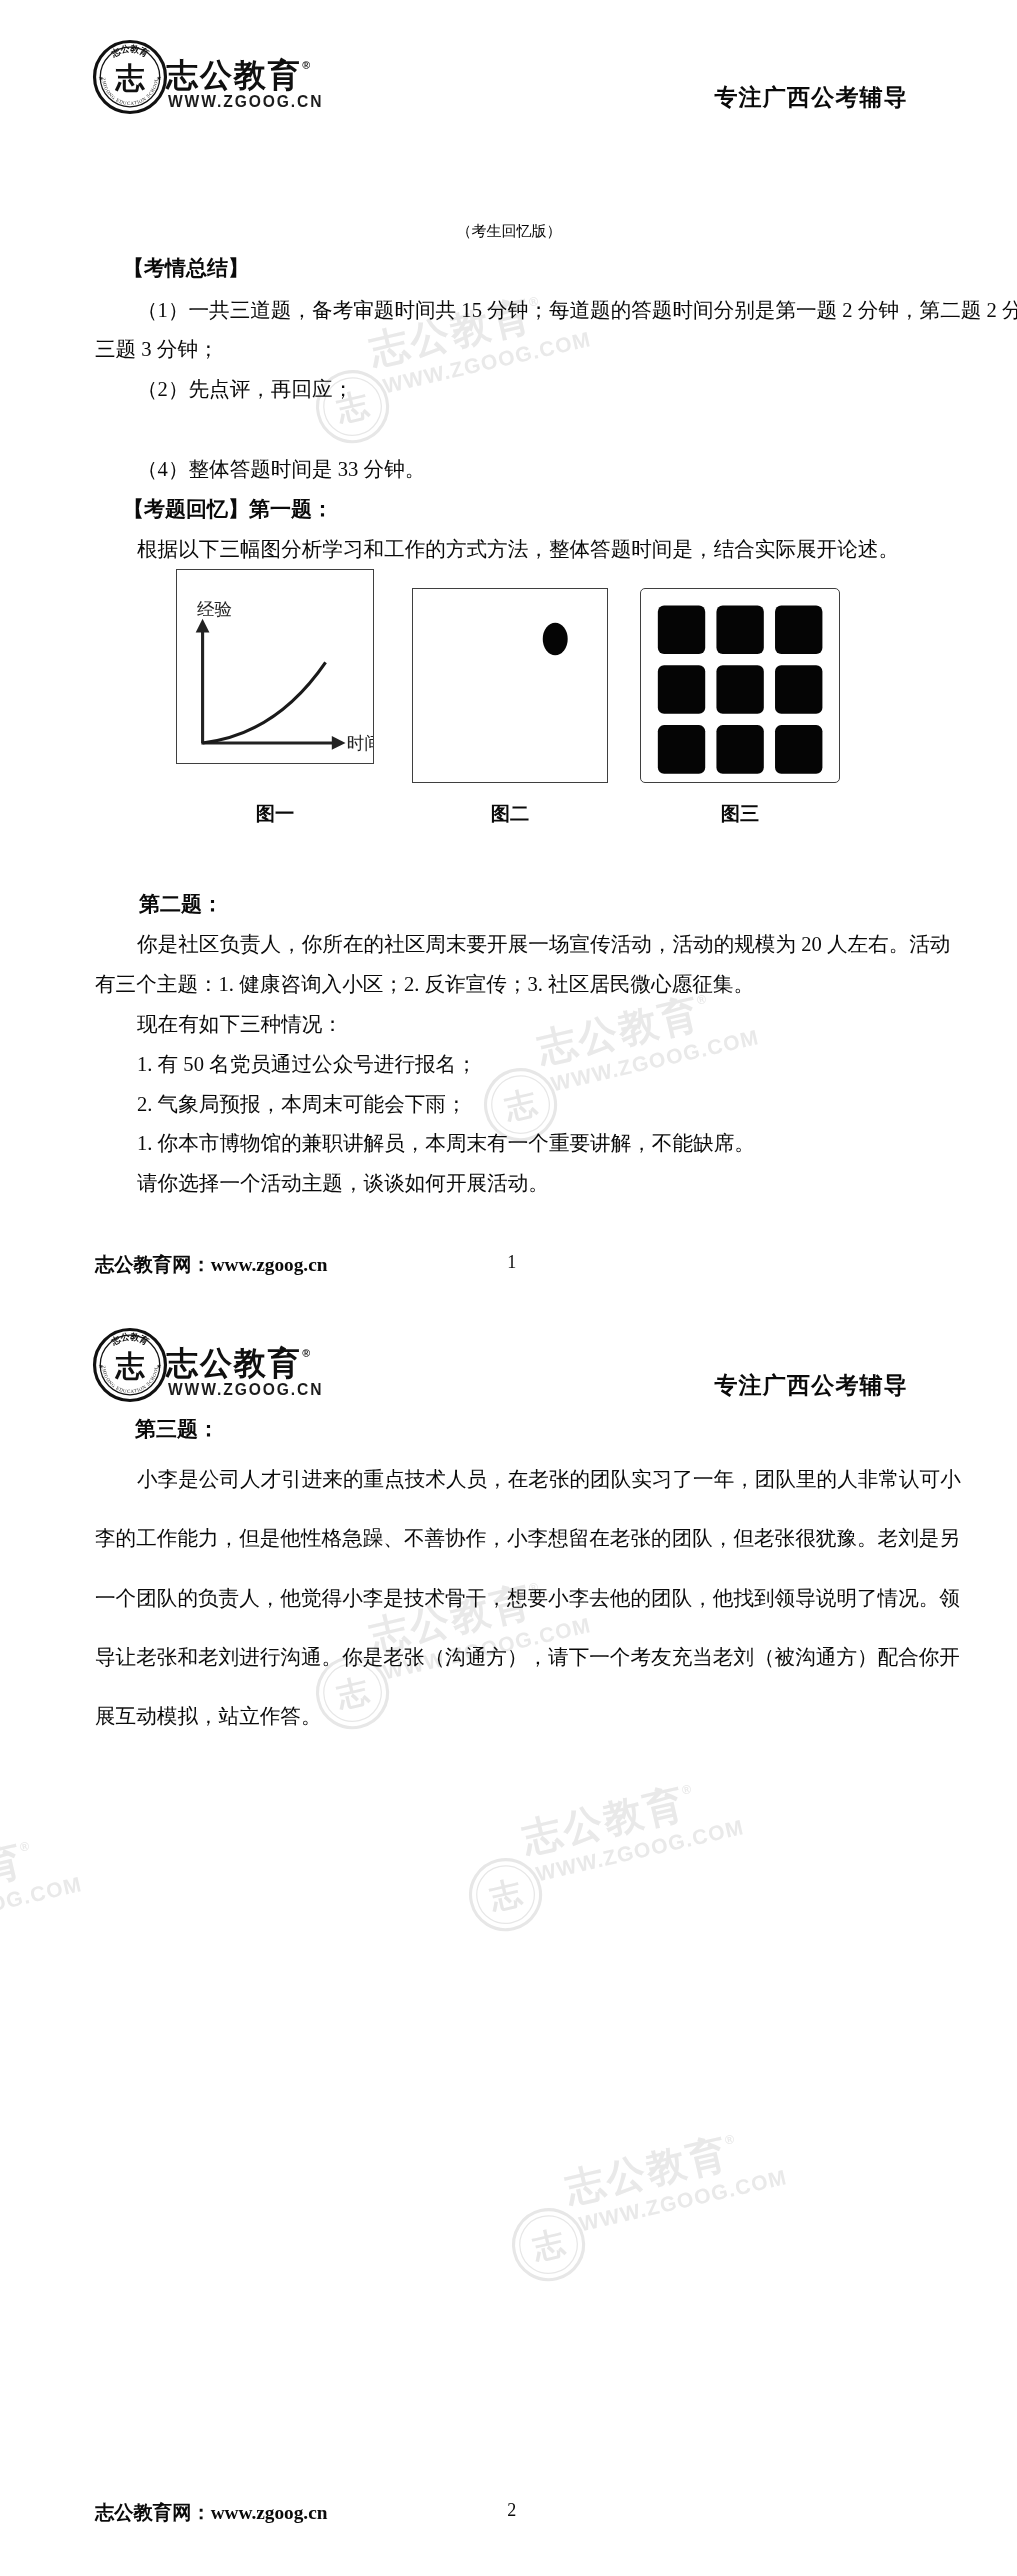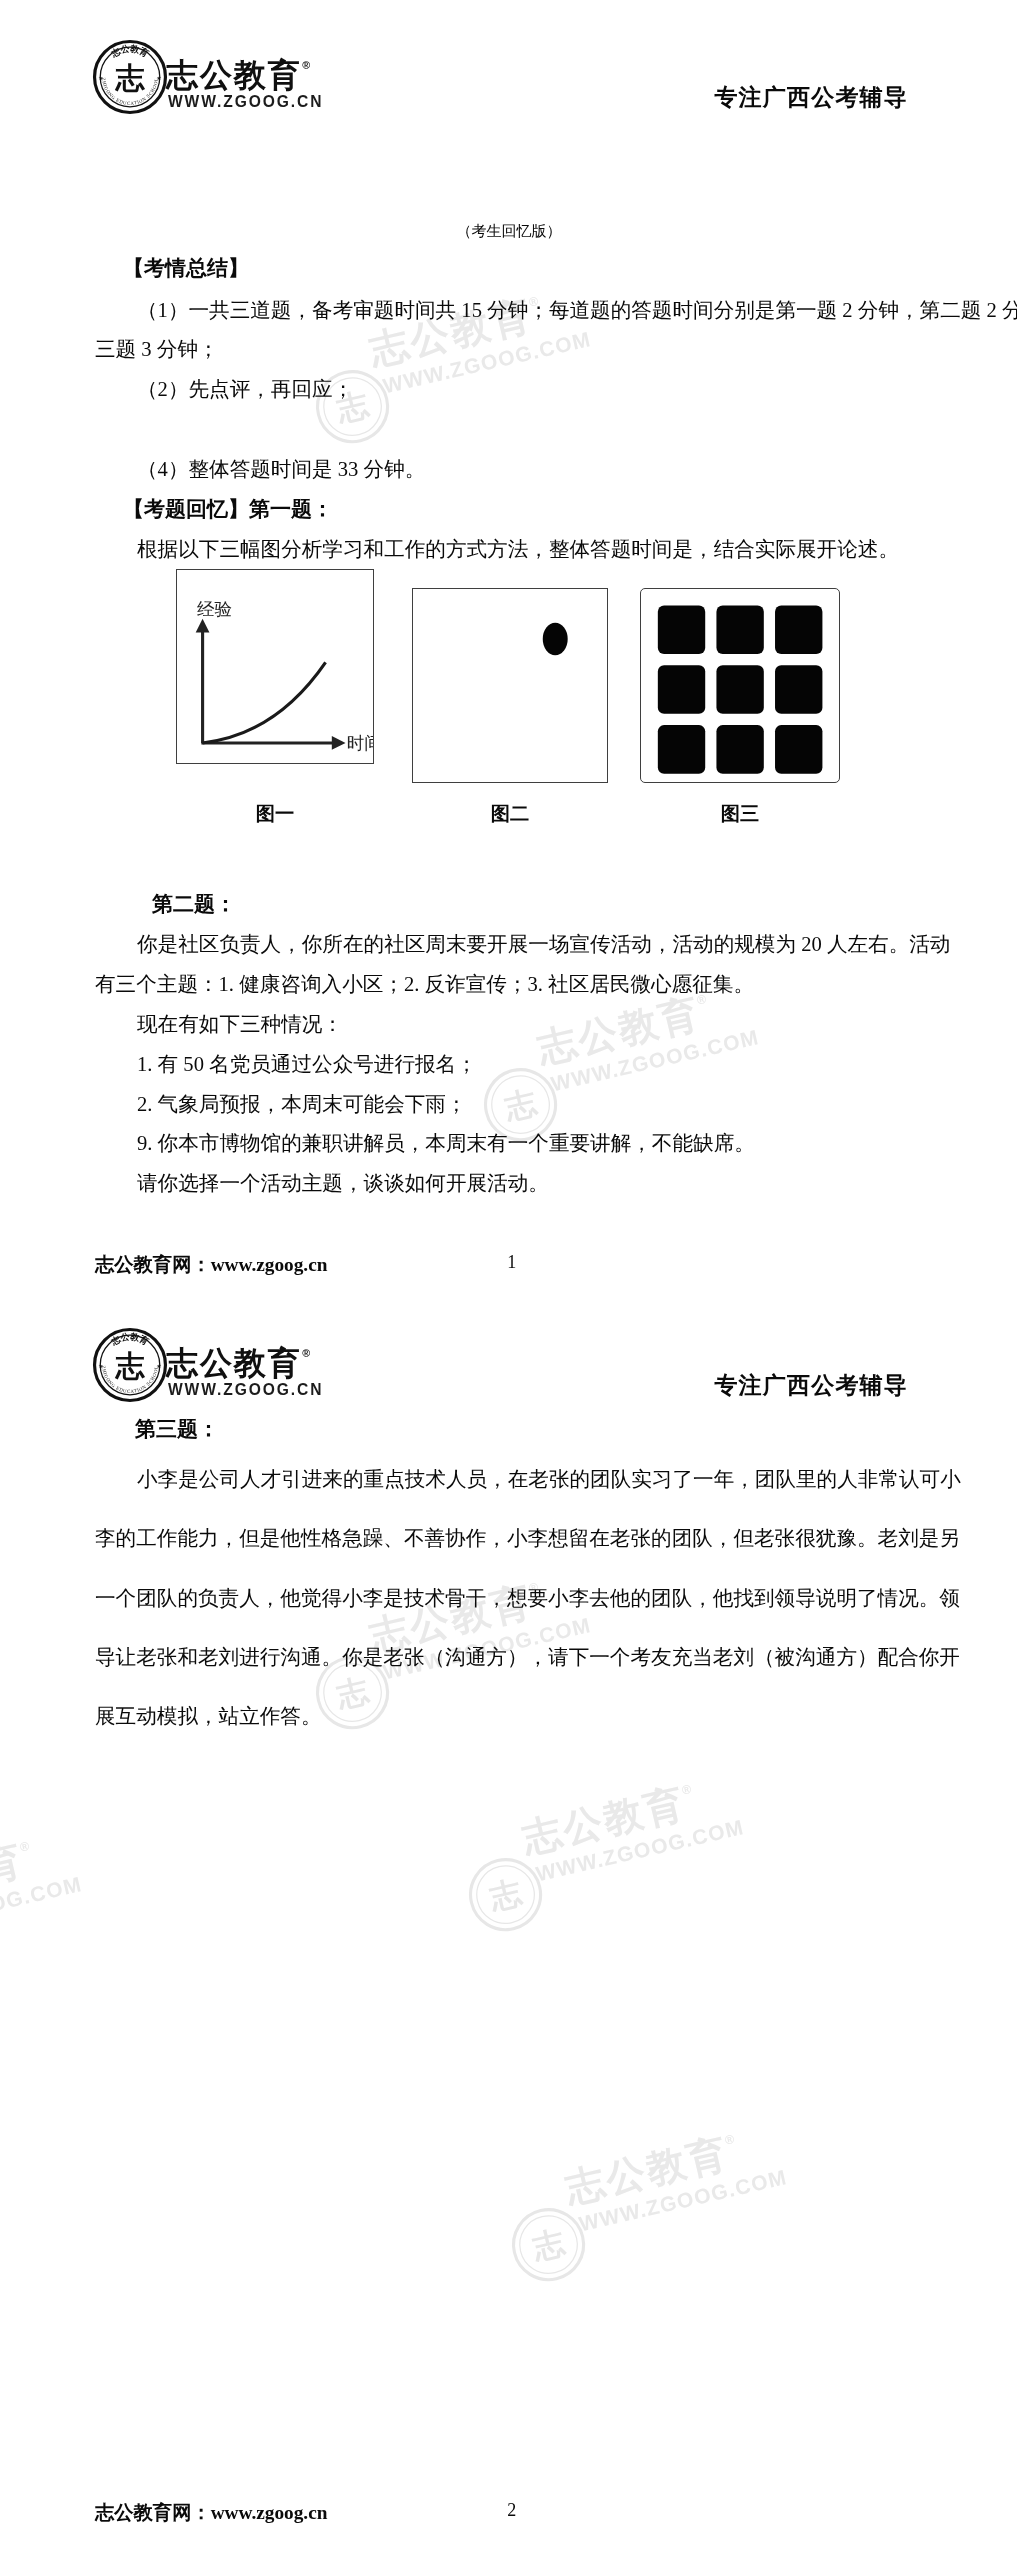--- a/index.html
+++ b/index.html
@@ -155,27 +155,27 @@
       <rect x="27" y="218" width="76" height="78" rx="10" fill="#050505"></rect>
       <rect x="121" y="218" width="76" height="78" rx="10" fill="#050505"></rect>
       <rect x="215" y="218" width="76" height="78" rx="10" fill="#050505"></rect>
     </svg>
   </div>
 
   <div class="fig-label" style="left:176px;top:800px;width:198px;">图一</div>
   <div class="fig-label" style="left:412px;top:800px;width:196px;">图二</div>
   <div class="fig-label" style="left:640px;top:800px;width:200px;">图三</div>
 
-  <div class="tl bold" style="left:152px;top:892px;text-align:center;">第二题：</div>
+  <div class="tl bold" style="left:139px;top:892px;text-align:center;">第二题：</div>
   <div class="tl" style="left:137px;top:932px;">你是社区负责人，你所在的社区周末要开展一场宣传活动，活动的规模为 20 人左右。活动</div>
   <div class="tl" style="left:95px;top:972px;text-align:center;">有三个主题：1. 健康咨询入小区；2. 反诈宣传；3. 社区居民微心愿征集。</div>
   <div class="tl" style="left:137px;top:1012px;">现在有如下三种情况：</div>
   <div class="tl" style="left:137px;top:1052px;">1. 有 50 名党员通过公众号进行报名；</div>
   <div class="tl" style="left:137px;top:1092px;">2. 气象局预报，本周末可能会下雨；</div>
-  <div class="tl" style="left:137px;top:1131px;">9. 你本市博物馆的兼职讲解员，本周末有一个重要讲解，不能缺席。</div>
+  <div class="tl" style="left:137px;top:1131px;">1. 你本市博物馆的兼职讲解员，本周末有一个重要讲解，不能缺席。</div>
   <div class="tl" style="left:137px;top:1171px;">请你选择一个活动主题，谈谈如何开展活动。</div>
 
   <div class="ftr-site" style="top:1251px;">志公教育网：www.zgoog.cn</div>
   <div class="ftr-num" style="top:1252px;">1</div>
 
   <svg class="hdr-seal" style="top:1327px;" viewBox="0 0 120 120">
     <circle cx="60" cy="60" r="56" fill="none" stroke="#111" stroke-width="5"></circle>
     <circle cx="60" cy="60" r="47" fill="none" stroke="#111" stroke-width="2"></circle>
     <defs>
       <path id="arcTop2" d="M 20 60 A 40 40 0 0 1 100 60"></path>

